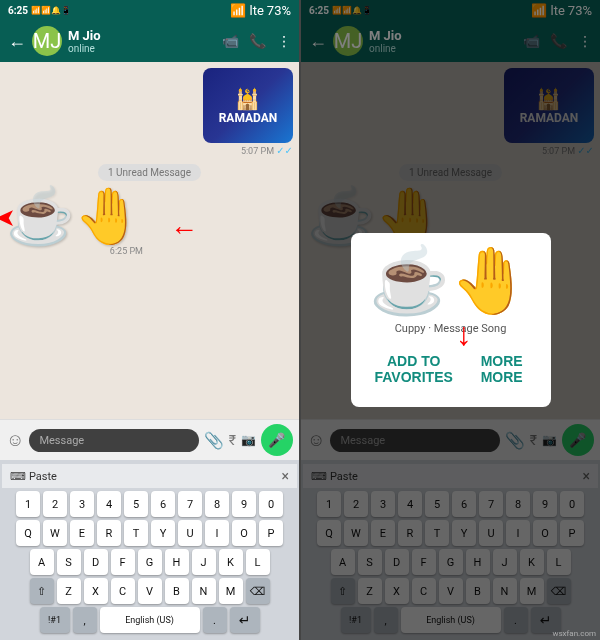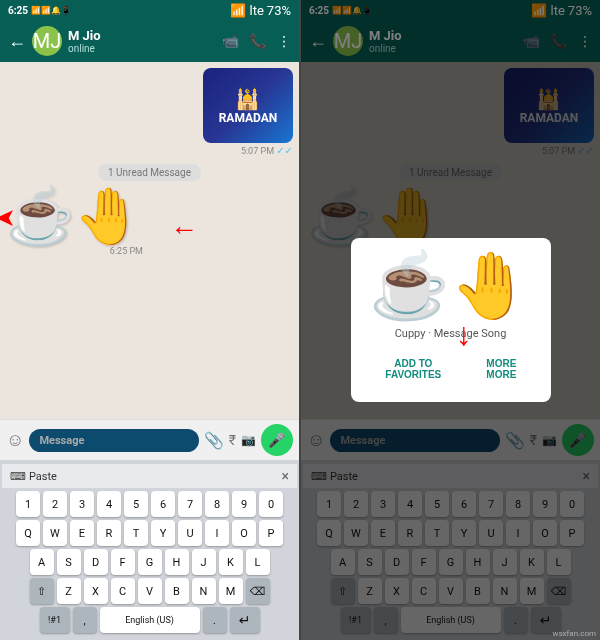--- a/index.html
+++ b/index.html
@@ -171,28 +171,27 @@
       padding: 4px 6px;
       gap: 5px;
       border-top: 1px solid #ddd;
     }
     .input-emoji {
       font-size: 18px;
       color: #777;
     }
     .input-field {
       flex: 1;
-      background: #0c4a6e;
+      background: #404040;
       border-radius: 20px;
       padding: 5px 10px;
       font-size: 11px;
       color: #999;
       border: none;
       outline: none;
-      font-weight: bold;
     }
     .input-attach {
       font-size: 16px;
       color: #777;
     }
     .input-mic {
       width: 32px;
       height: 32px;
       border-radius: 50%;
       background: #25d366;
@@ -303,21 +302,21 @@
     }
     .modal-sticker-name span {
       color: #555;
     }
     .modal-actions {
       display: flex;
       gap: 8px;
       margin-top: 4px;
     }
     .modal-btn {
-      font-size: 10px;
+      font-size: 14px;
       font-weight: bold;
       padding: 6px 8px;
       border: none;
       background: none;
       cursor: pointer;
       border-radius: 4px;
     }
     .modal-btn-add { color: #128c7e; }
     .modal-btn-cancel { color: #666; }
     .modal-btn-more { color: #128c7e; }

